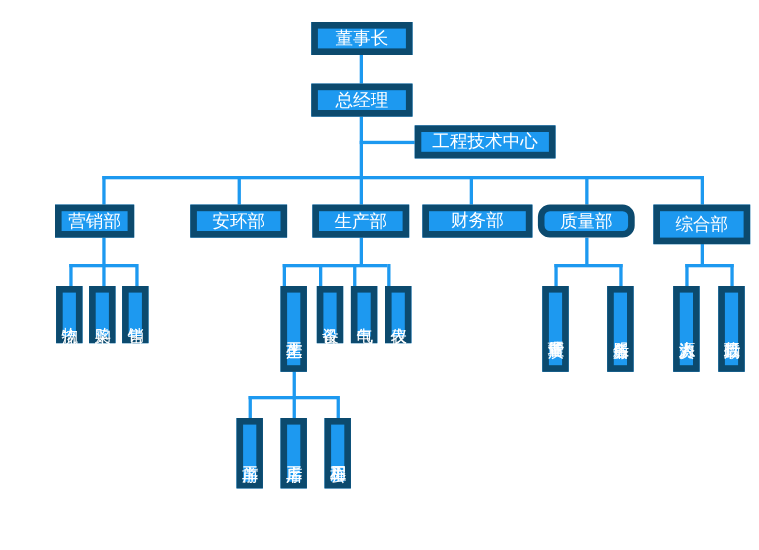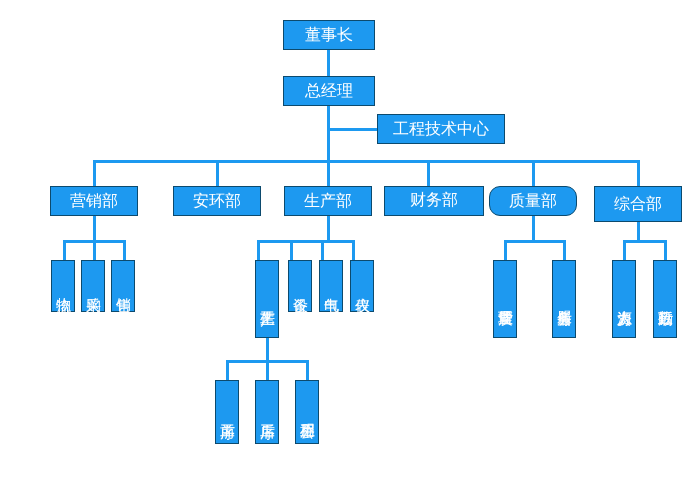--- a/index.html
+++ b/index.html
@@ -25,21 +25,21 @@
     background: #1d99f0;
   }
   .line.h { height: 3px; }
   .line.v { width: 3px; }
 
   
   .node {
     position: absolute;
     box-sizing: border-box;
     background: #1d99f0;
-    border: 1px solid #0c4a6e;
+    border: 6px solid #0c4a6e;
     color: #ffffff;
     display: flex;
     align-items: center;
     justify-content: center;
     line-height: 1.05;
     letter-spacing: 0px;
   }
   .node.h-text {
     font-size: 16px;
   }
@@ -112,21 +112,21 @@
   </div>
 
   <div class="node h-text" style="left:283px; top:76px; width:92px; height:30px;">
     <span>总经理</span>
   </div>
 
   <div class="node h-text" style="left:377px; top:114px; width:128px; height:30px;align-items:center;">
     <span>工程技术中心</span>
   </div>
 
-  <div class="node h-text" style="left:50px; top:186px; width:88px; height:30px;">
+  <div class="node h-text" style="left:50px; top:186px; width:72px; height:30px;">
     <span>营销部</span>
   </div>
   <div class="node h-text" style="left:173px; top:186px; width:88px; height:30px;">
     <span>安环部</span>
   </div>
   <div class="node h-text" style="left:284px; top:186px; width:88px; height:30px;">
     <span>生产部</span>
   </div>
   <div class="node h-text" style="left:384px; top:186px; width:100px; height:30px;font-family:Liberation Mono, monospace;">
     <span>财务部</span>

